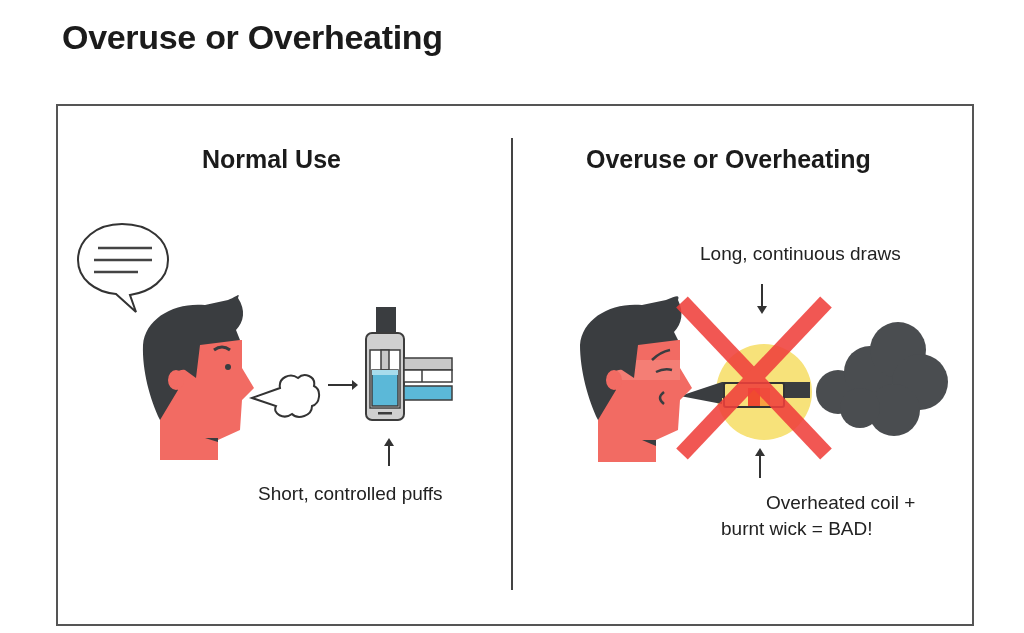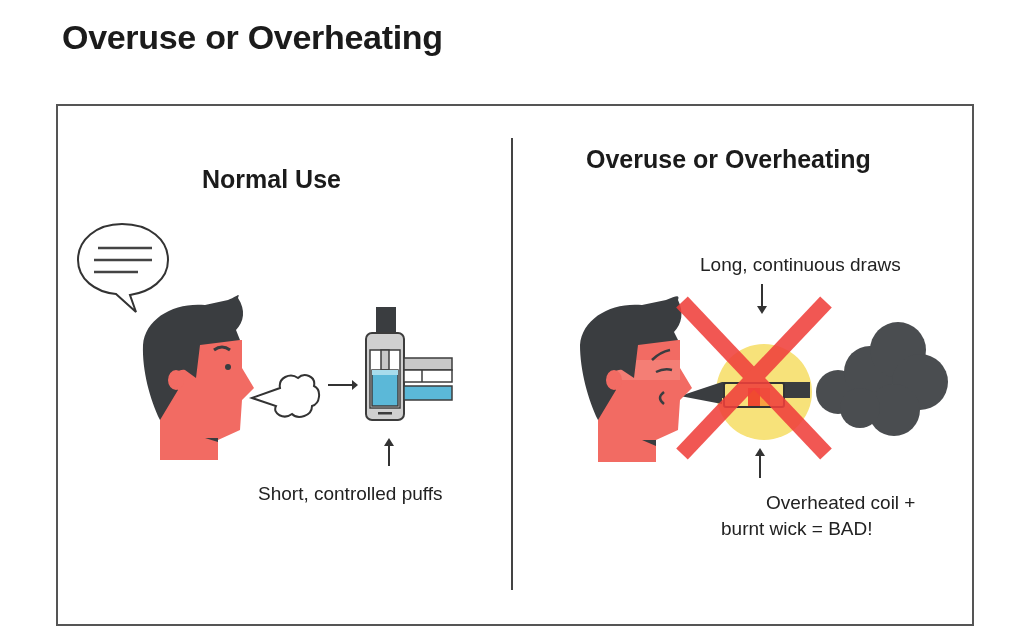--- a/index.html
+++ b/index.html
@@ -12,21 +12,21 @@
   svg.art{position:absolute;left:0;top:0;}
 </style>
 </head>
 <body>
 
 <div class="page-title">Overuse or Overheating</div>
 
 <div class="frame"></div>
 <div class="divider"></div>
 
-<div class="panel-title" style="left:202px;top:145px;margin-top:20px;">Normal Use</div>
+<div class="panel-title" style="left:202px;top:145px;">Normal Use</div>
 <div class="panel-title" style="left:586px;top:145px;">Overuse or Overheating</div>
 
 <svg class="art" width="1024" height="633" viewBox="0 0 1024 633">
 
   <g>
     <path d="M122,224 C150,224 168,240 168,260 C168,280 150,292 130,295 L136,312 L116,294 C95,292 78,279 78,260 C78,240 96,224 122,224 Z" fill="#fff" stroke="#333" stroke-width="2"></path>
     <line x1="98" y1="248" x2="152" y2="248" stroke="#444" stroke-width="2.5"></line>
     <line x1="94" y1="260" x2="152" y2="260" stroke="#444" stroke-width="2.5"></line>
     <line x1="94" y1="272" x2="138" y2="272" stroke="#444" stroke-width="2.5"></line>
   </g>
@@ -107,15 +107,15 @@
     <line x1="826" y1="302" x2="682" y2="454" stroke="#f0403c" stroke-width="16"></line>
   </g>
 
   <g>
     <line x1="760" y1="478" x2="760" y2="454" stroke="#333" stroke-width="2"></line>
     <path d="M755,456 L760,448 L765,456 Z" fill="#333"></path>
   </g>
 </svg>
 
 <div class="caption" style="left:258px;top:481px;">Short, controlled puffs</div>
-<div class="caption" style="left:700px;top:252px;">Long, continuous draws</div>
+<div class="caption" style="left:700px;top:241px;">Long, continuous draws</div>
 <div class="caption" style="left:718px;top:490px;margin-left:48px;">Overheated coil +</div>
 <div class="caption" style="left:721px;top:516px;">burnt wick = BAD!</div>
 
 </body></html>

